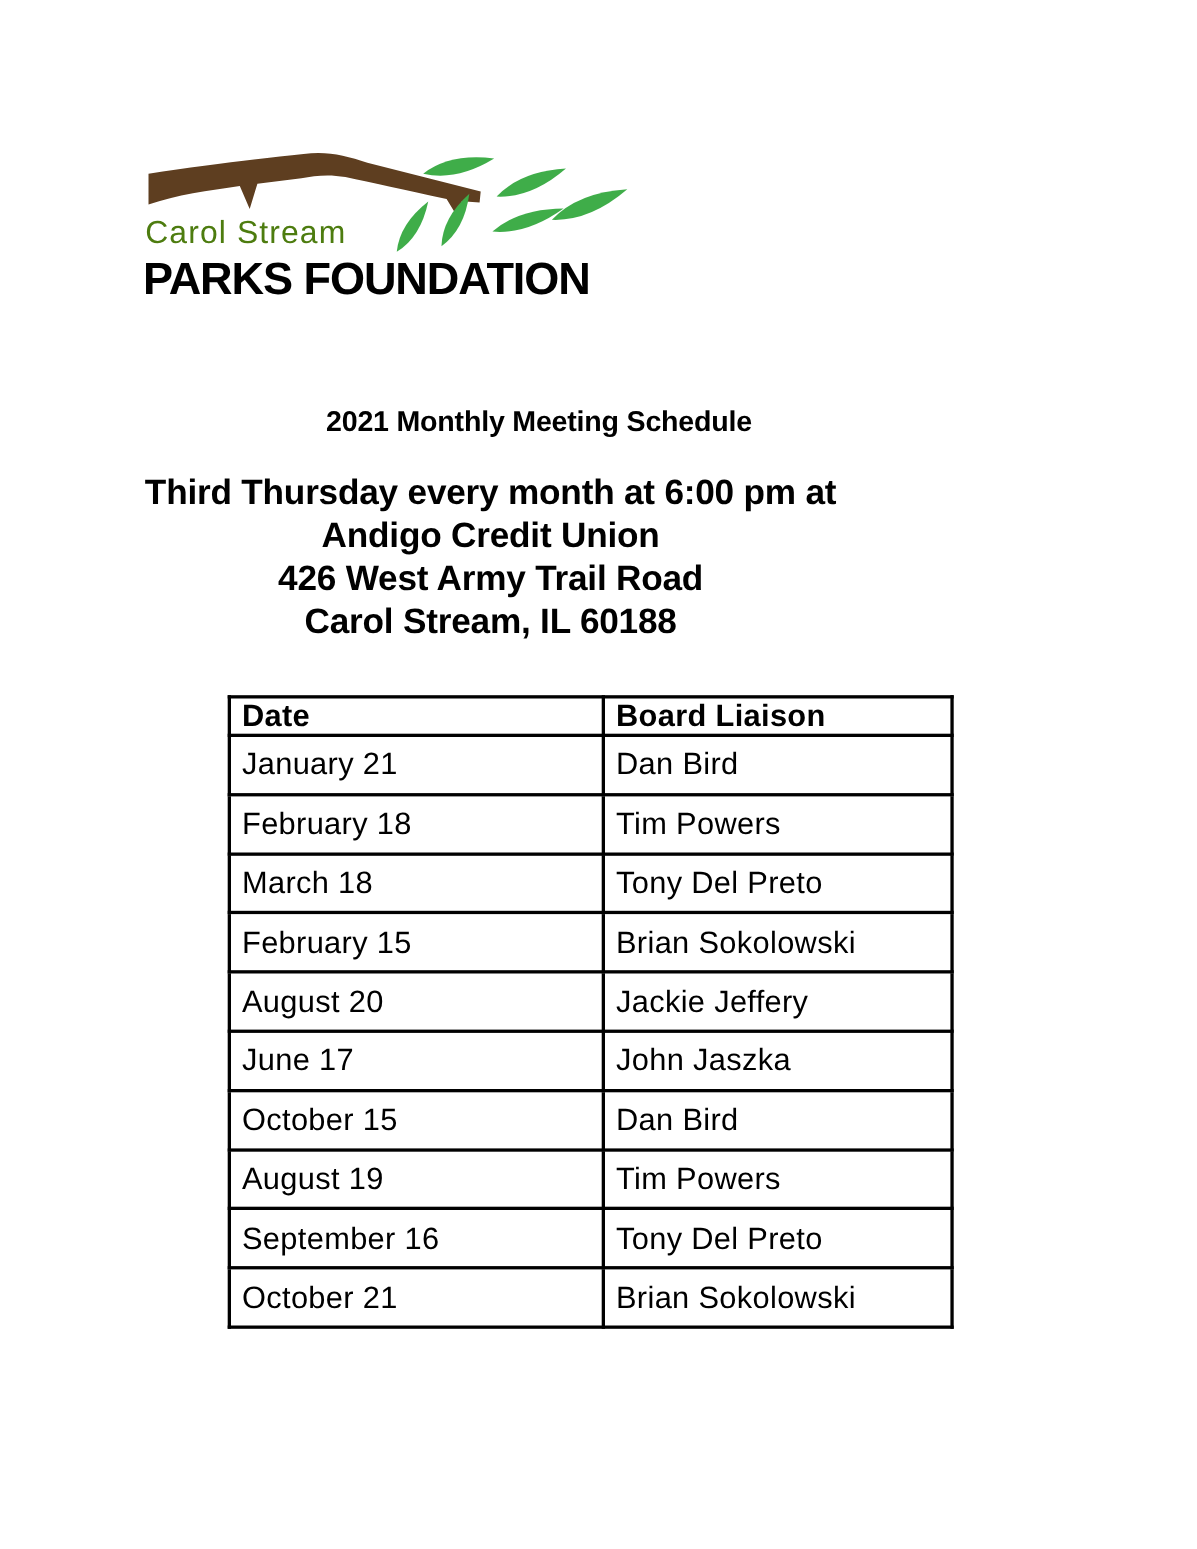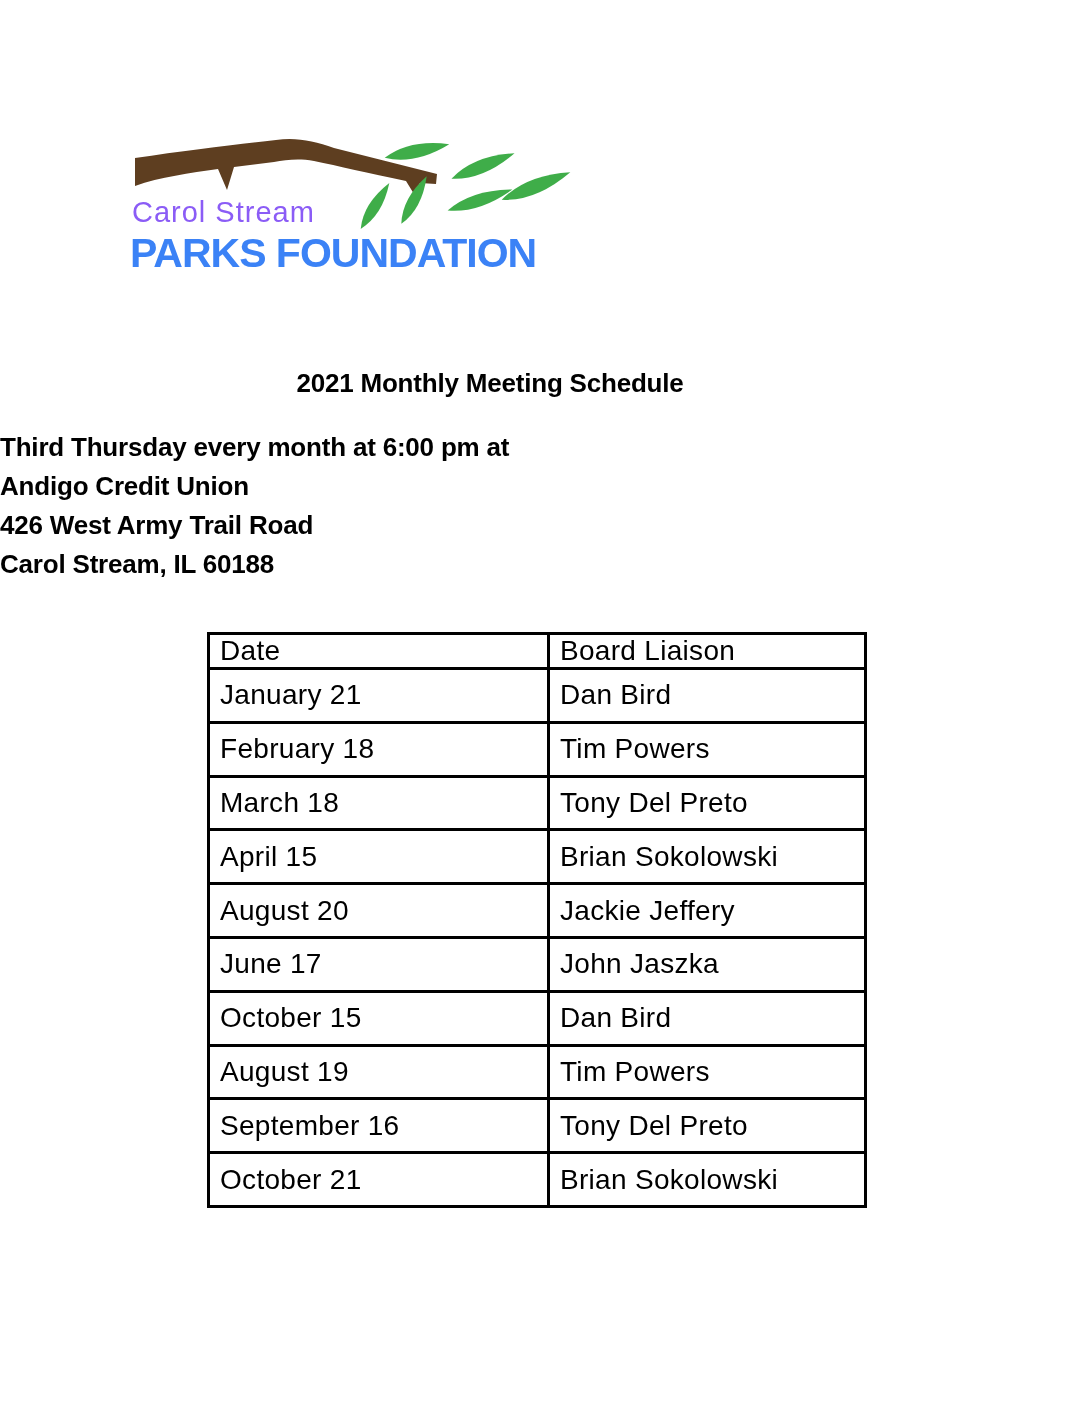--- a/index.html
+++ b/index.html
@@ -28,52 +28,53 @@
     width: 462px;
     height: 140px;
   }
   .logo-name {
     position: absolute;
     left: 4px;
     top: 81px;
     font-size: 29px;
     line-height: 1.1;
     letter-spacing: 1px;
-    color: #8b5cf6;
+    color: #4d7c0f;
     white-space: nowrap;
   }
   .logo-wordmark {
     position: absolute;
     left: 2px;
     top: 117px;
     font-size: 41px;
     line-height: 1;
     font-weight: 700;
     letter-spacing: -1px;
-    color: #3b82f6;
+    color: #000000;
     white-space: nowrap;
   }
 
   
   .doc-title {
     position: absolute;
     top: 368px;
     left: 0;
     width: 980px;
     text-align: center;
     font-size: 26px;
     font-weight: 700;
     letter-spacing: -0.2px;
   }
   .info-lines {
     position: absolute;
     top: 428px;
     left: 0;
     width: 892px;
-    font-size: 26px;
+    text-align: center;
+    font-size: 32px;
     font-weight: 700;
     letter-spacing: -0.2px;
     line-height: 39px;
   }
 
   
   table.schedule {
     position: absolute;
     left: 207px;
     top: 632px;
@@ -86,21 +87,21 @@
   table.schedule td {
     border: 3px solid #000000;
     padding: 0 4px 0 10px;
     font-size: 28px;
     letter-spacing: 0.3px;
     text-align: left;
     vertical-align: middle;
     white-space: nowrap;
     overflow: hidden;
   }
-  table.schedule th { font-weight: 400; margin-left: 17px; }
+  table.schedule th { font-weight: 700; margin-left: 17px; }
 </style>
 </head>
 <body>
 
 <div class="page">
 
   <div class="logo">
     <svg class="logo-art" viewBox="0 0 462 140">
 
       <path d="M7,42
@@ -158,21 +159,21 @@
         </tr>
         <tr>
           <td>February 18</td>
           <td>Tim Powers</td>
         </tr>
         <tr>
           <td>March 18</td>
           <td>Tony Del Preto</td>
         </tr>
         <tr>
-          <td>April 15</td>
+          <td>February 15</td>
           <td>Brian Sokolowski</td>
         </tr>
         <tr>
           <td>August 20</td>
           <td>Jackie Jeffery</td>
         </tr>
         <tr>
           <td>June 17</td>
           <td>John Jaszka</td>
         </tr>

